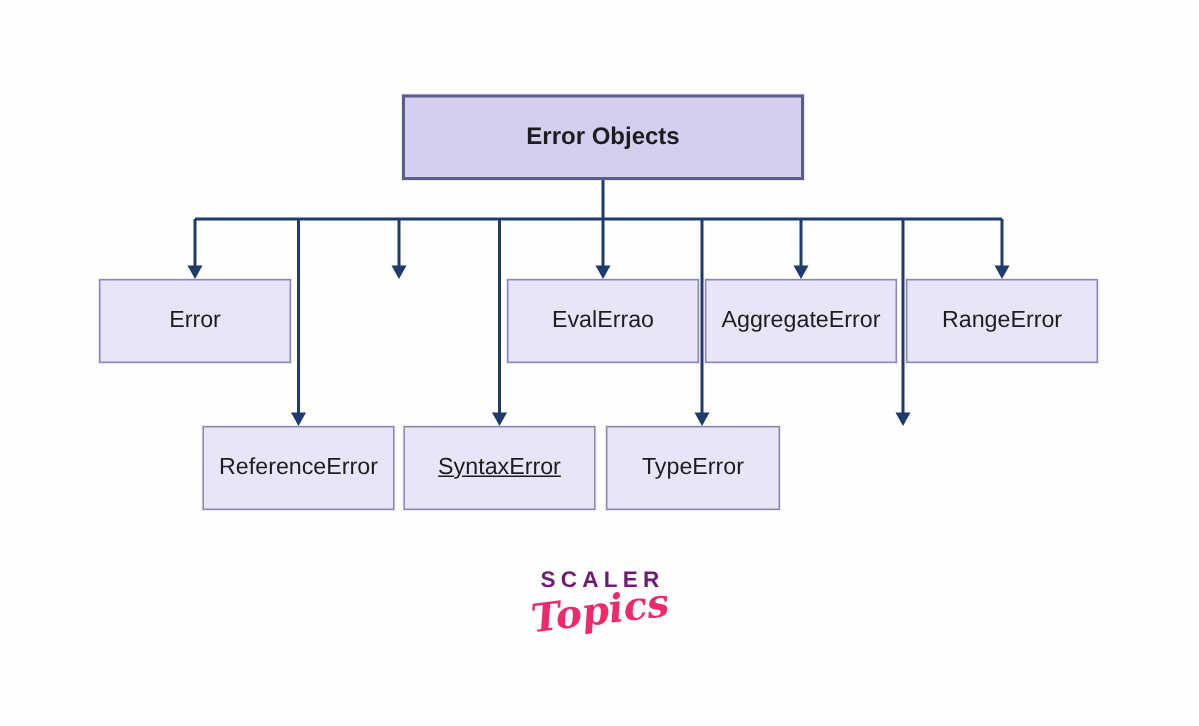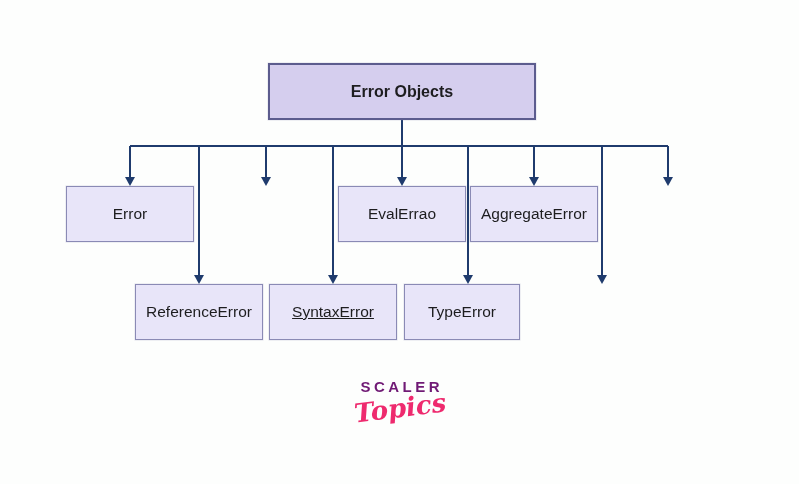--- a/index.html
+++ b/index.html
@@ -108,20 +108,21 @@
       <path d="M463 275 h10 l-5 9 z"></path>
       <path d="M597 275 h10 l-5 9 z"></path>
     </g>
   </svg>
 
   <div class="node row1" style="left:66px;  width:128px;">Error</div>
 
   <div class="node root" style="left:268px; top:63px; width:268px; height:57px;">Error Objects</div>
   <div class="node row1" style="left:338px; width:128px;">EvalErrao</div>
   <div class="node row1" style="left:470px; width:128px;">AggregateError</div>
+  <div class="node row1" style="left:604px; width:128px;">RangeError</div>
 
   <div class="node row2" style="left:135px; width:128px;">ReferenceError</div>
   <div class="node row2" style="left:269px; width:128px;text-decoration:underline;">SyntaxError</div>
   <div class="node row2" style="left:404px; width:116px;">TypeError</div>
 
   <div class="logo">
     <span class="brand">SCALER</span>
     <span class="sub">Topics</span>
   </div>
 

